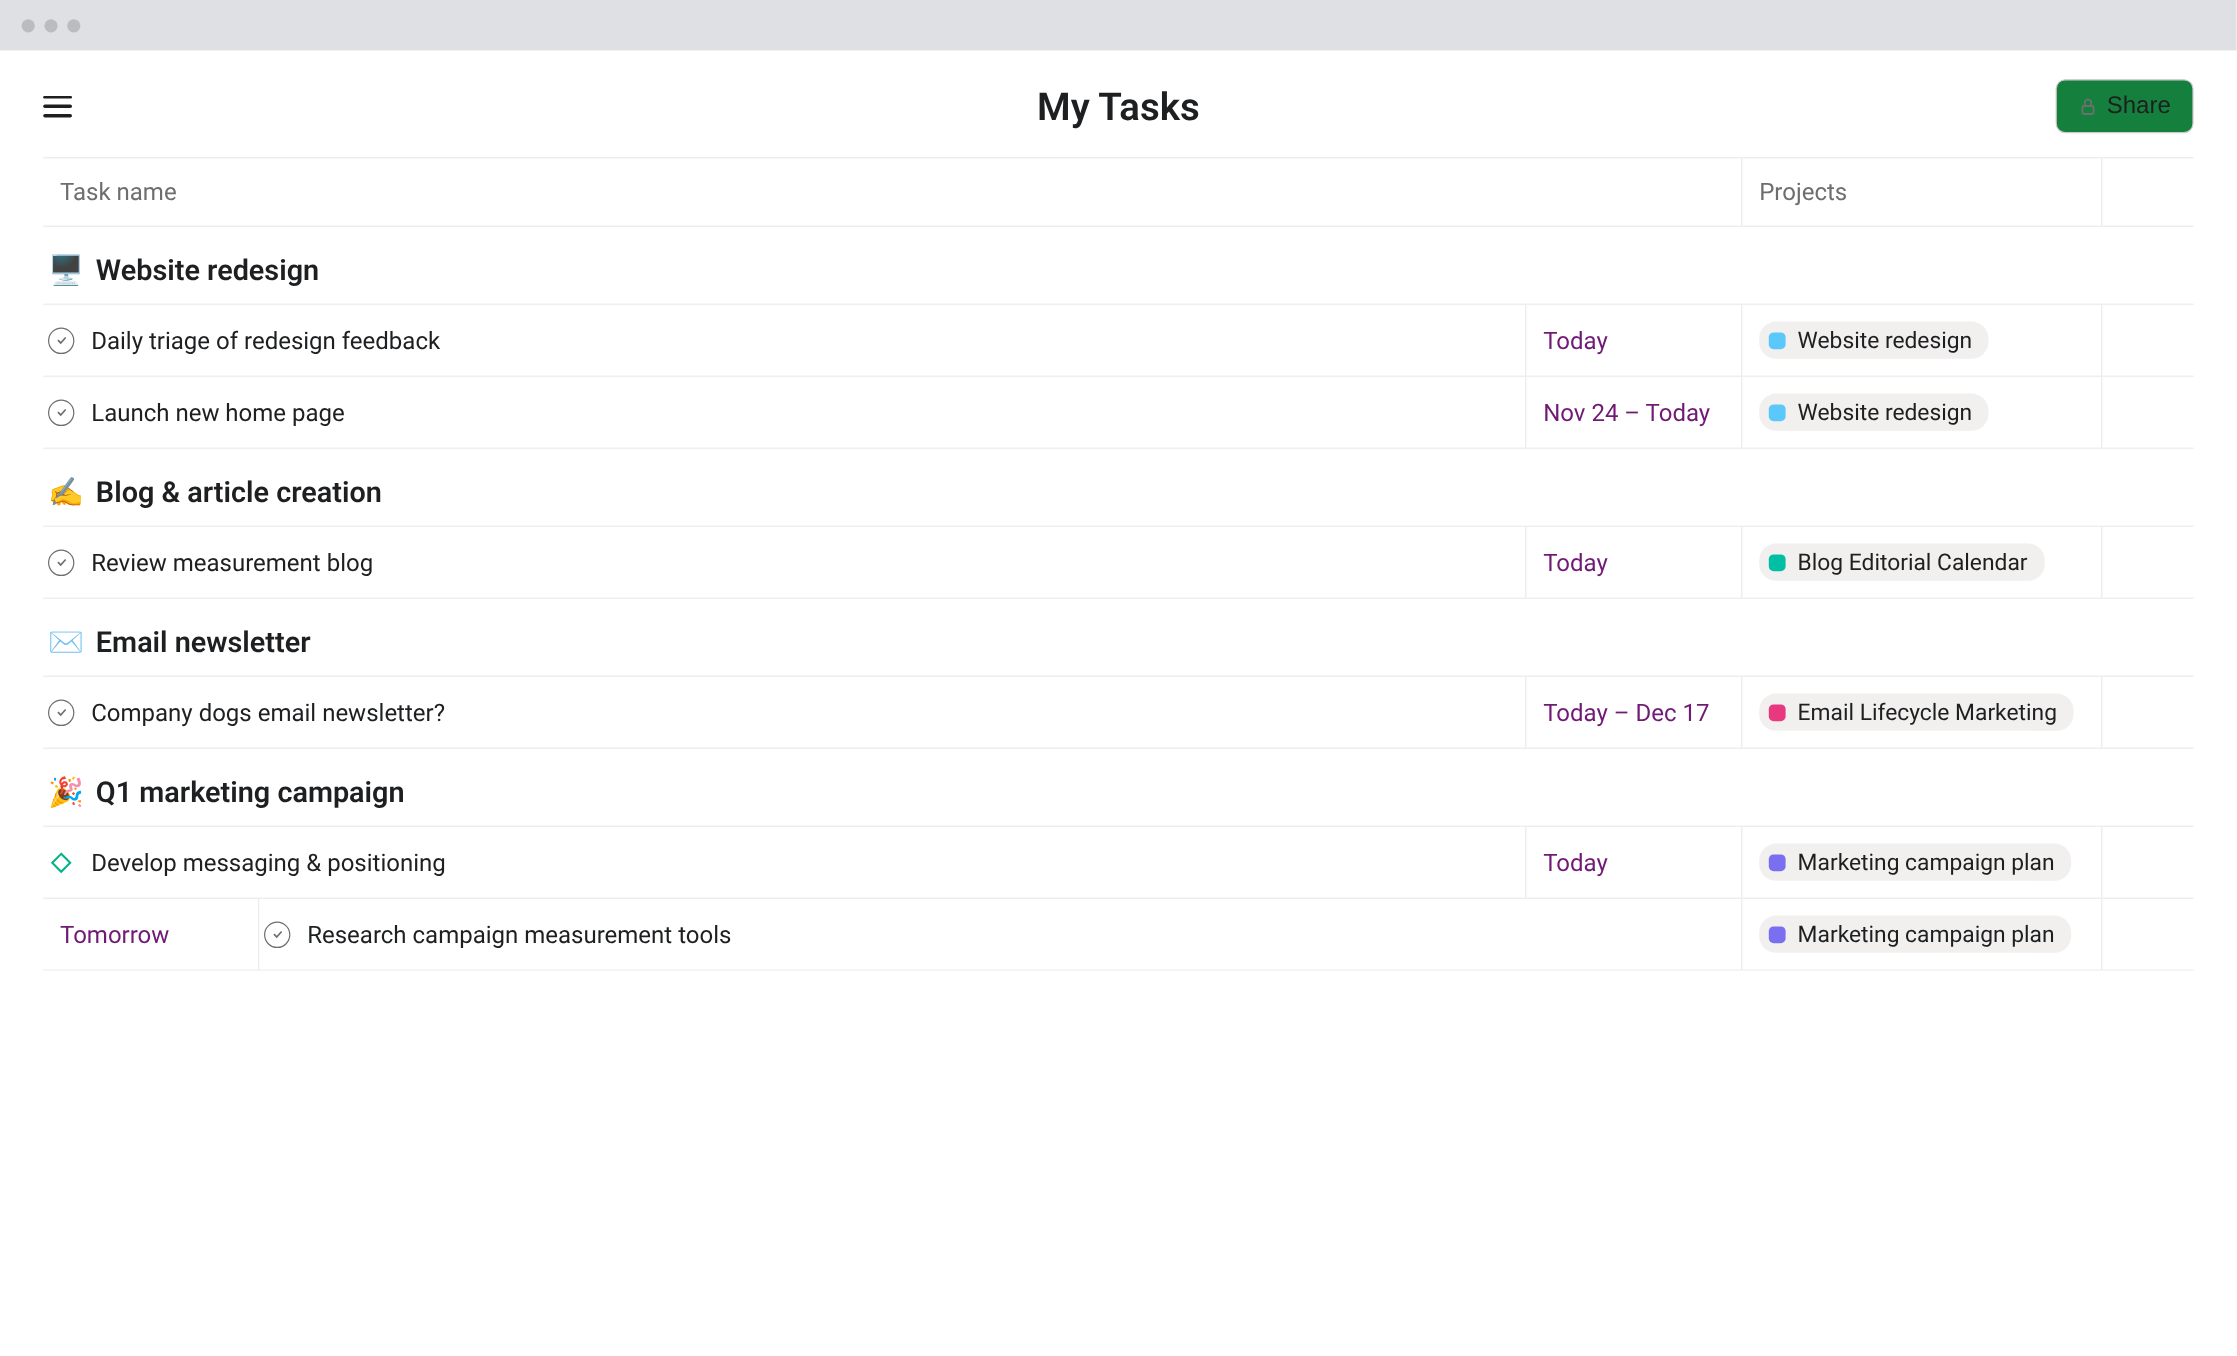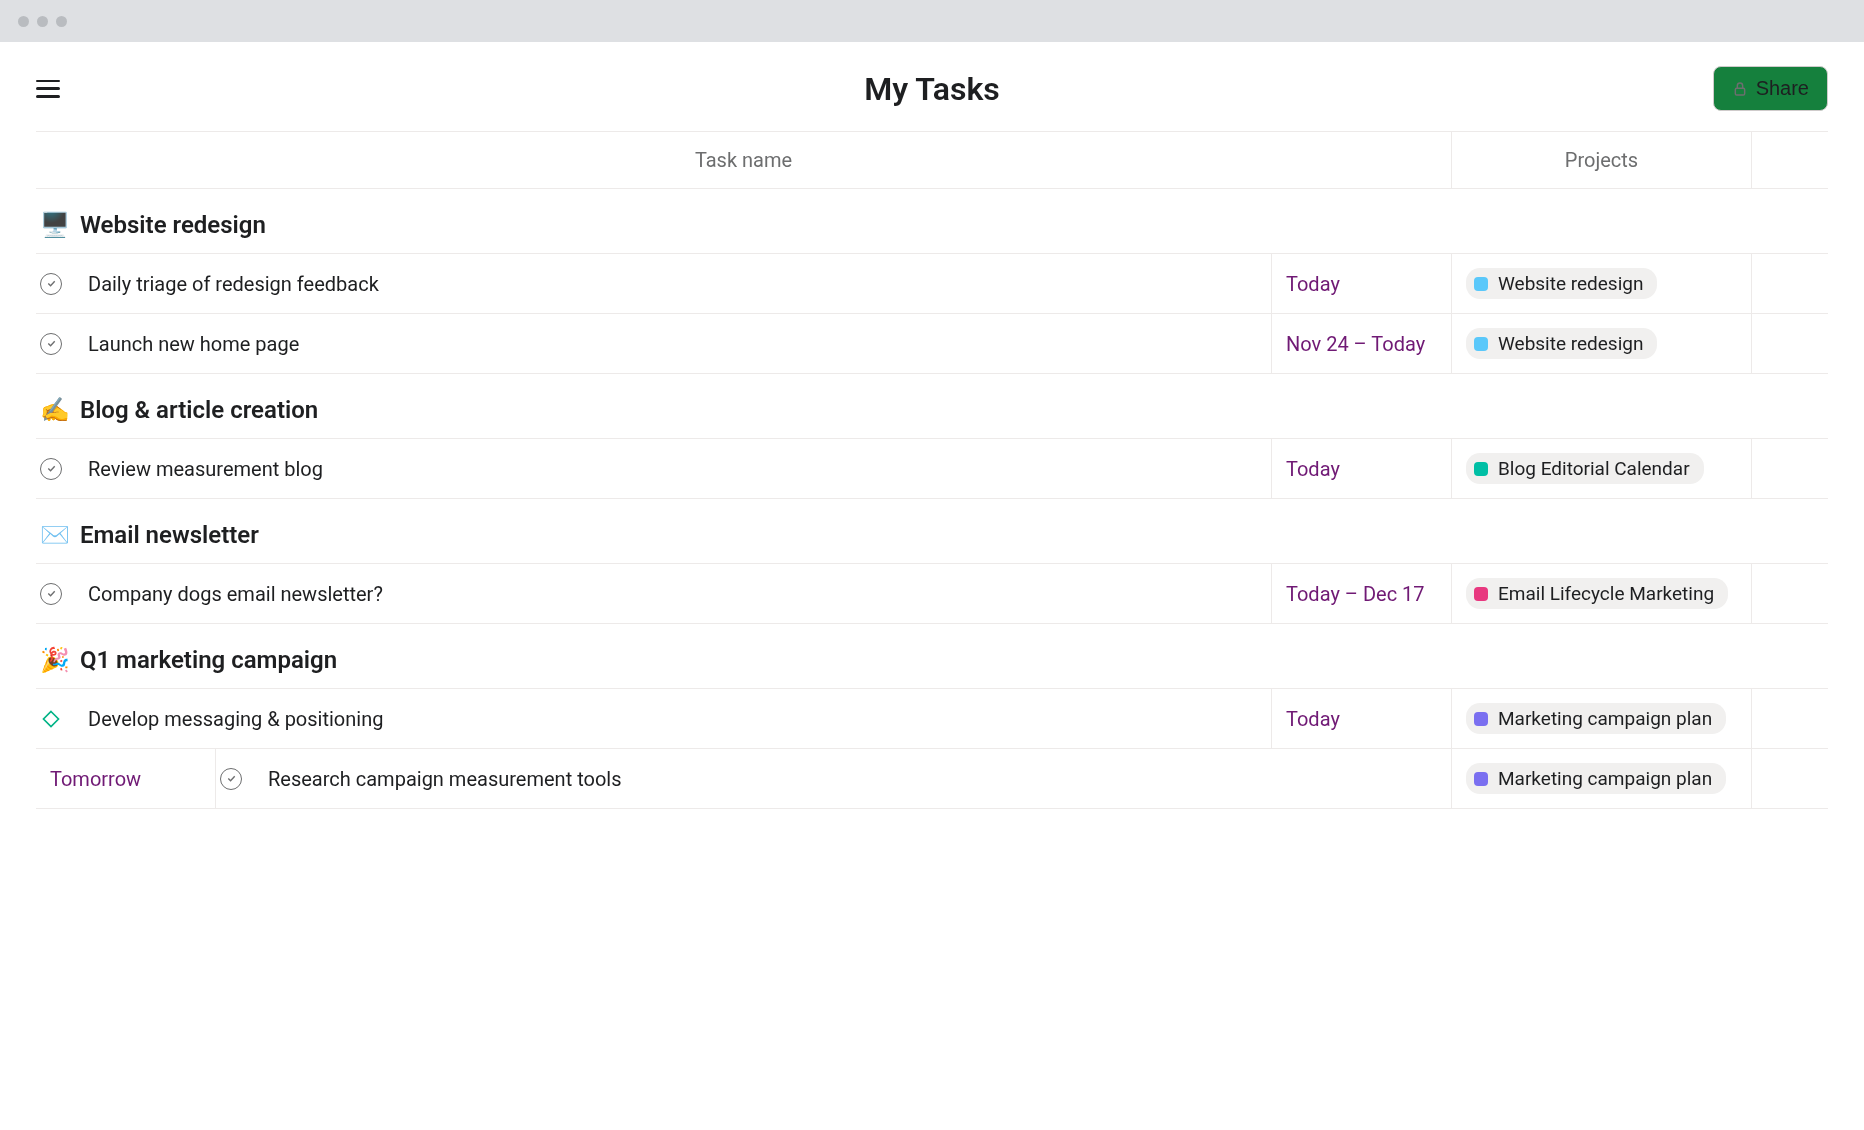--- a/index.html
+++ b/index.html
@@ -70,21 +70,20 @@
   }
   .col-headers {
     display: flex;
     border-top: 1px solid #edeae9;
     border-bottom: 1px solid #edeae9;
   }
   .col-headers .col {
     padding: 16px 14px;
     font-size: 20px;
     color: #6d6e6f;
-    text-align: center;
   }
   .col-name { flex: 1 1 auto; border-right: 1px solid #edeae9; }
   .col-due { width: 180px; border-right: 1px solid #edeae9; }
   .col-proj { width: 300px; border-right: 1px solid #edeae9; }
   .col-extra { width: 76px; }
   .section-title {
     display: flex;
     align-items: center;
     gap: 10px;
     font-size: 24px;
@@ -97,21 +96,21 @@
     border-top: 1px solid #edeae9;
     align-items: stretch;
   }
   .row:last-child { border-bottom: 1px solid #edeae9; }
   .cell {
     padding: 14px 14px;
     display: flex;
     align-items: center;
     font-size: 20px;
   }
-  .cell-name { flex: 1 1 auto; border-right: 1px solid #edeae9; gap: 26px; padding-left: 4px;}
+  .cell-name { flex: 1 1 auto; border-right: 1px solid #edeae9; gap: 14px; padding-left: 4px;}
   .cell-due { width: 180px; border-right: 1px solid #edeae9; color: #701a75; }
   .cell-proj { width: 300px; border-right: 1px solid #edeae9; }
   .cell-extra { width: 76px; }
   .check {
     width: 22px;
     height: 22px;
     border-radius: 50%;
     border: 1.5px solid #6d6e6f;
     display: inline-flex;
     align-items: center;

